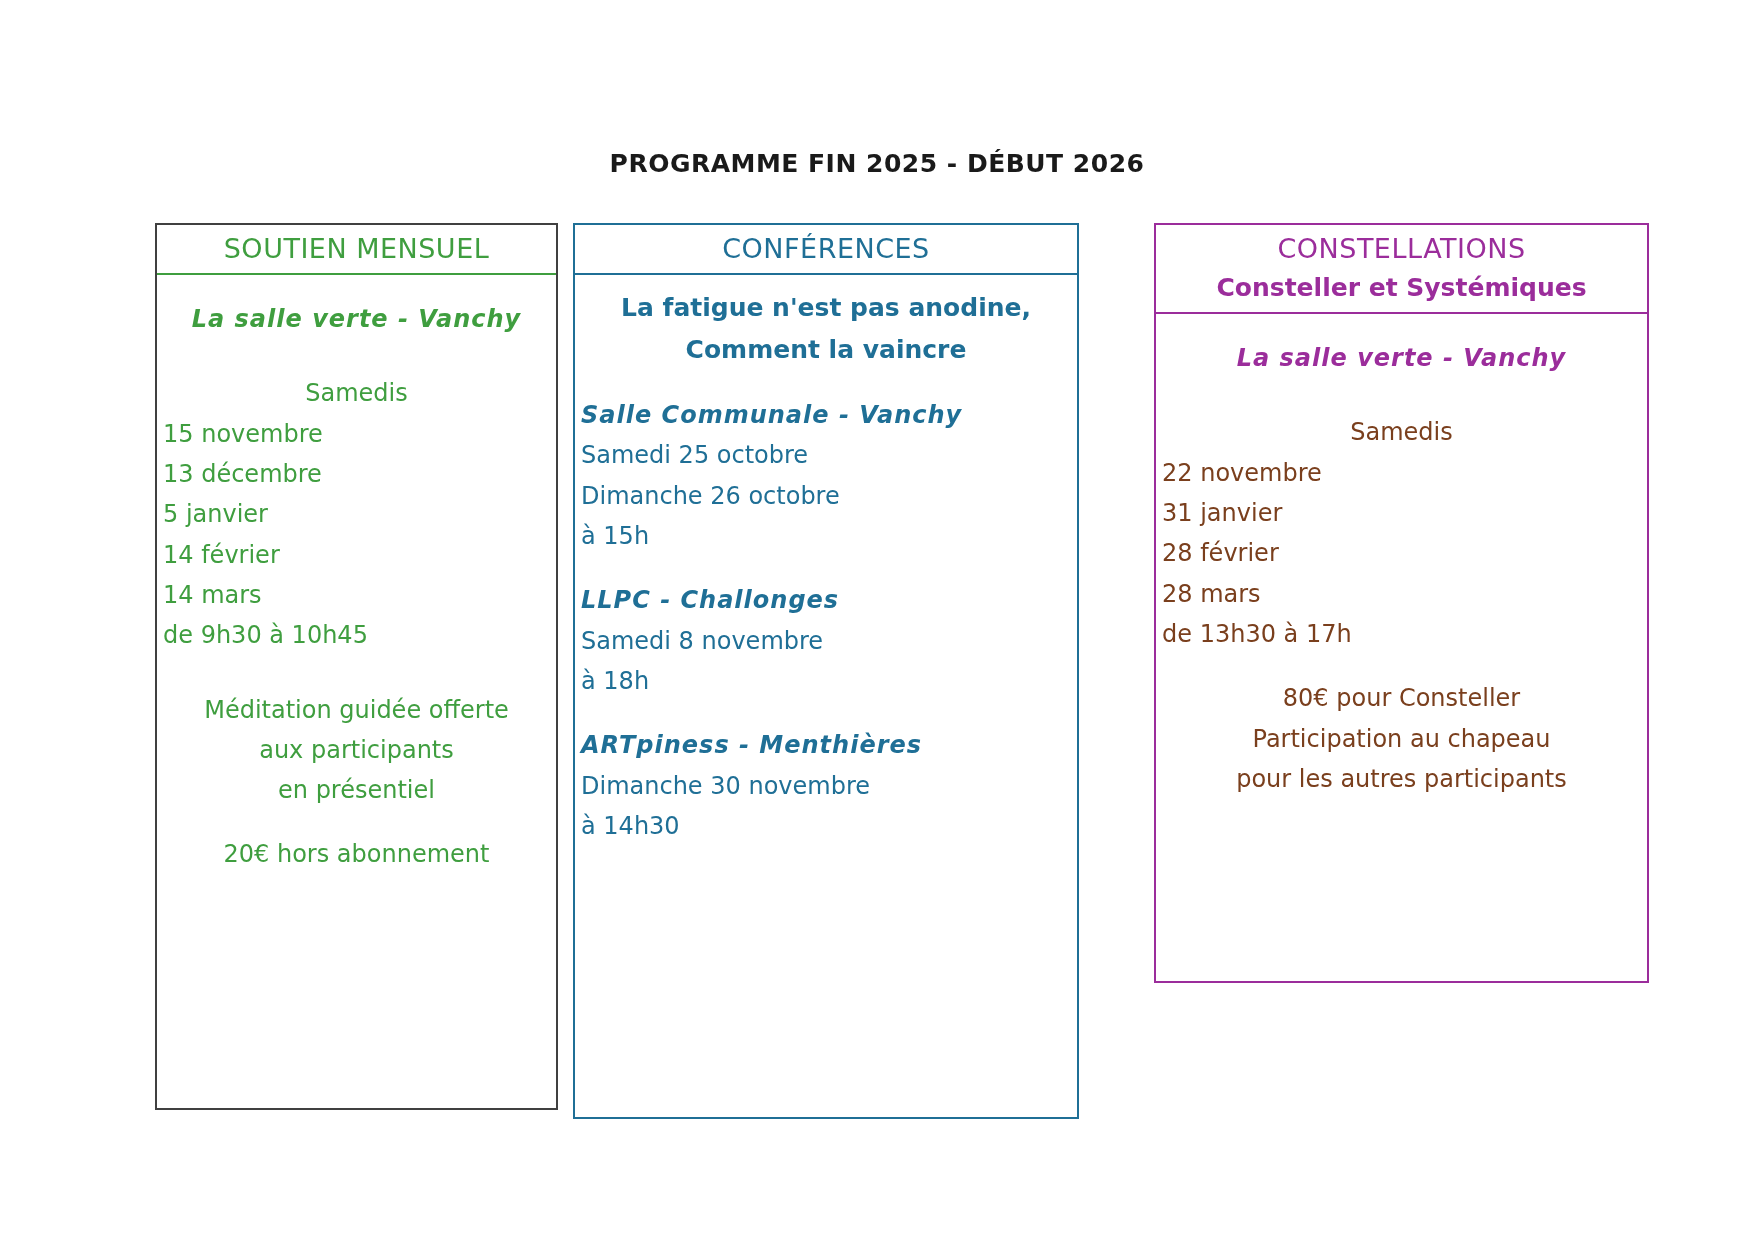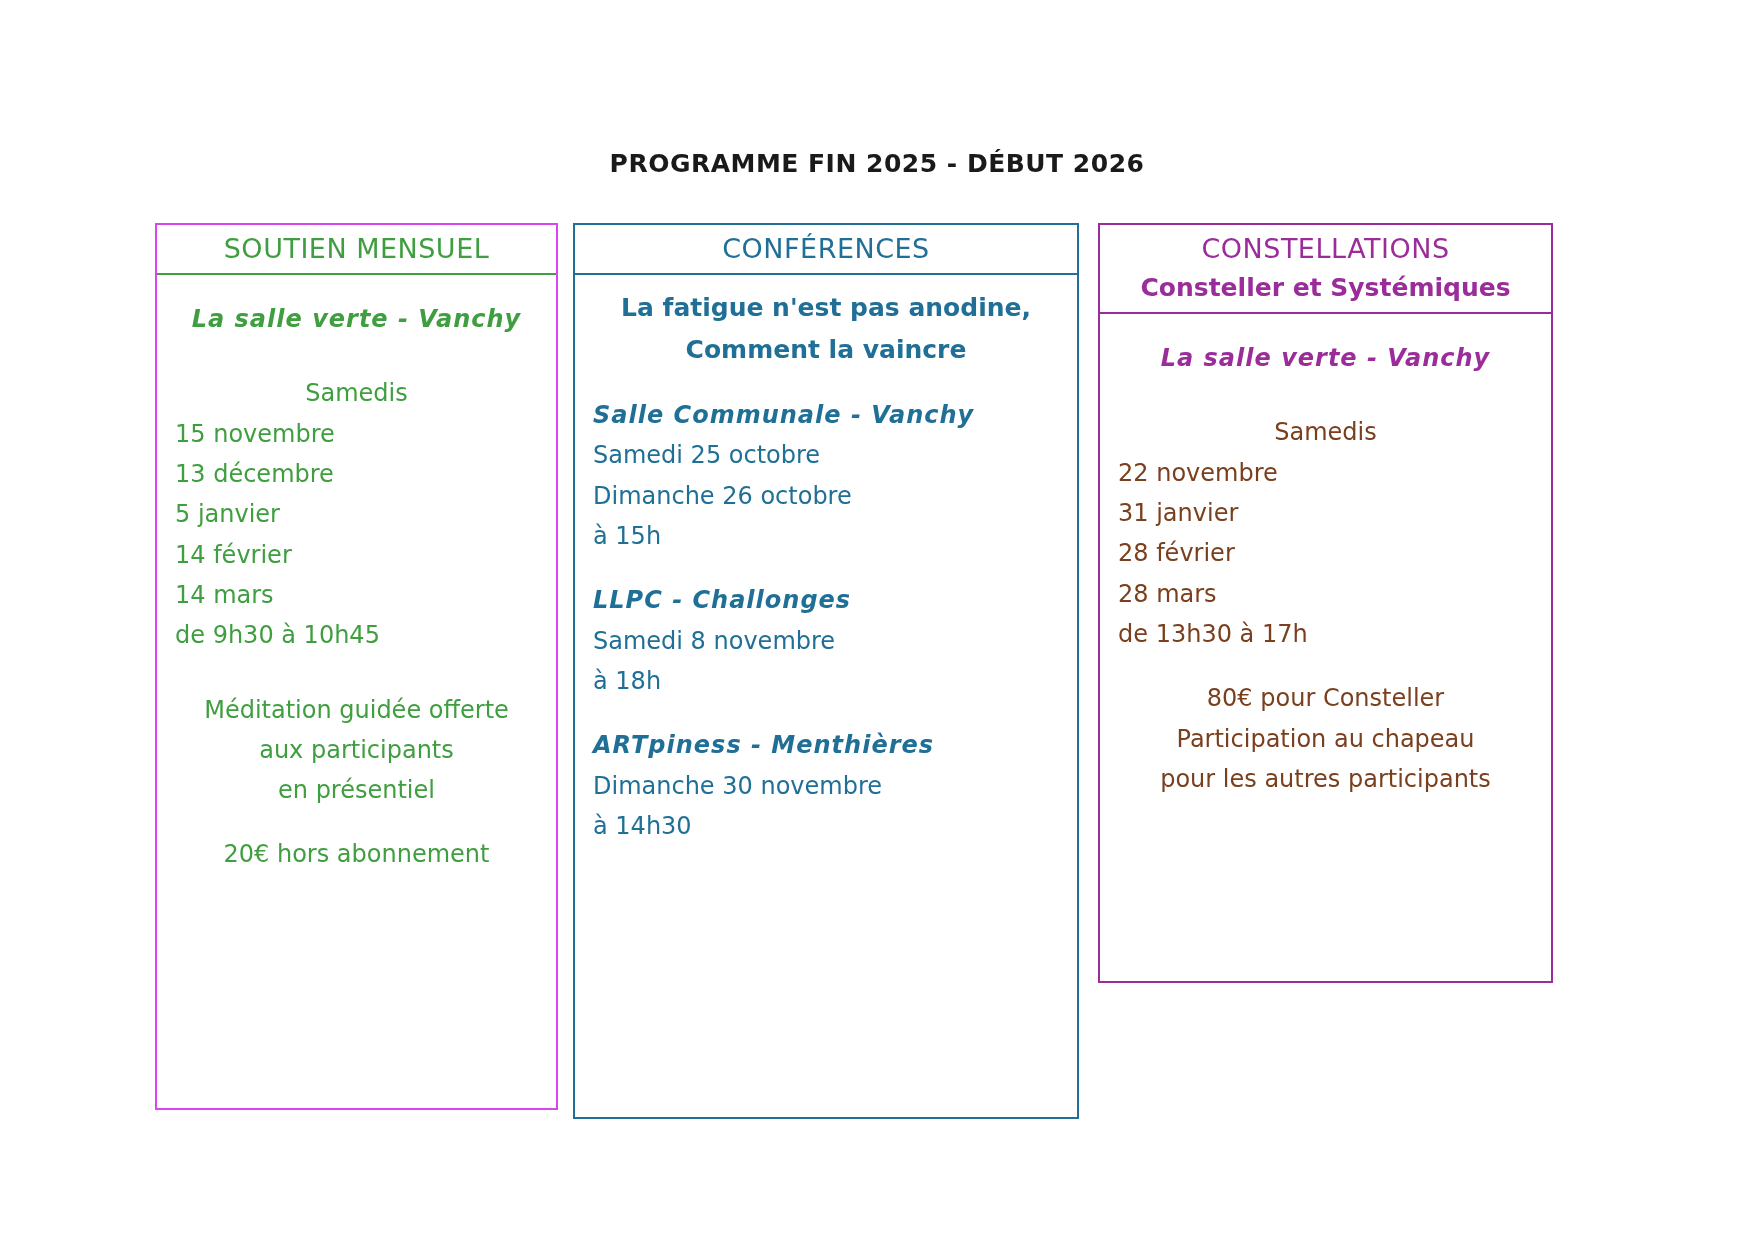--- a/index.html
+++ b/index.html
@@ -36,33 +36,33 @@
     position: absolute;
     box-sizing: border-box;
     background: #ffffff;
   }
   
   #col-soutien {
     left: 155px;
     top: 186px;
     width: 403px;
     height: 887px;
-    border: 2px solid #d946ef;
+    border: 2px solid #404040;
   }
   #col-conf {
     left: 573px;
     top: 186px;
     width: 506px;
     height: 896px;
     border: 2px solid #1f6f96;
   }
   #col-const {
-    left: 1098px;
+    left: 1154px;
     top: 186px;
-    width: 455px;
+    width: 495px;
     height: 760px;
     border: 2px solid #9b2d9b;
   }
   .col-head {
     text-align: center;
     font-size: 27px;
     letter-spacing: 0.5px;
     padding: 8px 4px 9px;
     font-family: "DejaVu Sans", sans-serif;
   }
@@ -80,21 +80,21 @@
 
   .col-head-sub {
     text-align: center;
     font-size: 25px;
     font-weight: bold;
     padding: 0 4px 10px;
     color: #9b2d9b;
   }
 
   .body {
-    padding: 0 18px;
+    padding: 0 6px;
     font-size: 24px;
     line-height: 1.68;
   }
   #col-soutien .body { color: #3f9e3f; }
   #col-conf .body { color: #1f6f96; }
   #col-const .body { color: #7a3f1d; }
 
   .venue {
     font-style: italic;
     font-weight: bold;

